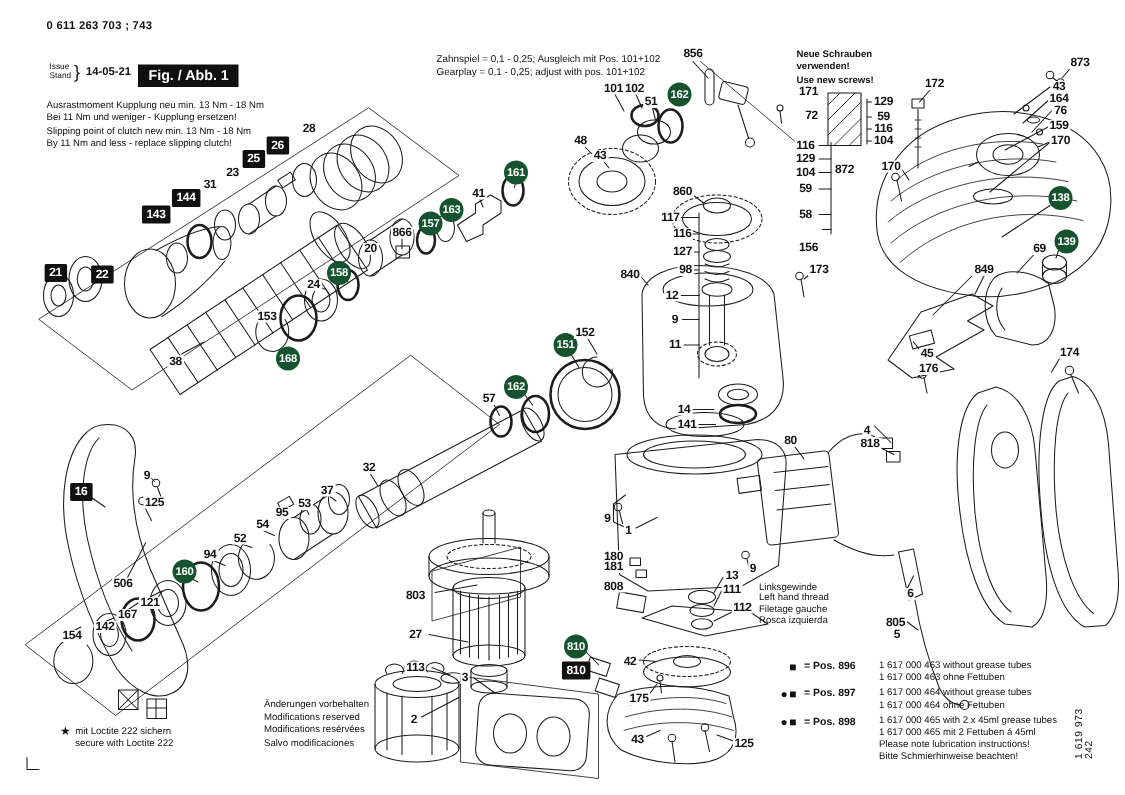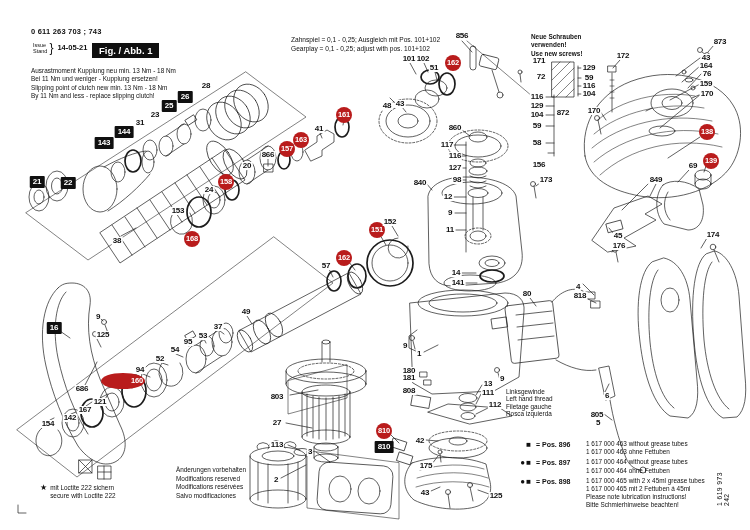--- a/index.html
+++ b/index.html
@@ -8,25 +8,25 @@
   #dwg{position:absolute;left:0;top:0;}
   #dwg *{fill:none;stroke:#1c1c1c;stroke-width:0.7;stroke-linecap:round;stroke-linejoin:round;}
   #dwg .th{stroke-width:1.7;}
   #dwg .dsh{stroke-dasharray:2 1.7;}
   #dwg .hair{stroke-width:0.55;}
   
   .co{position:absolute;transform:translate(-50%,-50%);font-weight:bold;font-size:8px;
       line-height:1;white-space:nowrap;letter-spacing:-0.2px;z-index:5;}
   .co.p{background:#fff;padding:0 1px;color:#111;}
   .co.b{background:#101010;color:#fff;padding:2px 3px;border-radius:1px;}
-  .co.c{background:#b91c1c;color:#fff;width:16px;height:16px;border-radius:50%;
+  .co.c{background:#14532d;color:#fff;width:16px;height:16px;border-radius:50%;
         display:flex;align-items:center;justify-content:center;font-size:7.5px;padding:0;}
   
   .tb{position:absolute;font-size:6.4px;line-height:8.4px;color:#111;z-index:4;}
-  #part-number{left:31px;top:28px;font-size:7.5px;font-weight:bold;letter-spacing:0.2px;}
+  #part-number{left:31px;top:13px;font-size:7.5px;font-weight:bold;letter-spacing:0.2px;}
   #issue-row{left:33px;top:42px;display:flex;align-items:center;gap:2px;}
   #issue-row .small{font-size:5.5px;line-height:6px;}
   #issue-row .brace{font-size:12px;font-weight:normal;}
   #issue-row .date{font-size:7.5px;font-weight:bold;margin-left:2px;}
   #fig-badge{position:absolute;left:92px;top:43px;background:#101010;color:#fff;
              font-size:9.5px;font-weight:bold;padding:2px 7px;z-index:4;}
   #clutch-note{left:31px;top:67px;}
   #gearplay-note{left:291px;top:36px;font-size:6.6px;line-height:8.6px;}
   #screws-note{left:531px;top:33px;font-weight:bold;}
   #lht-note{left:506px;top:388px;line-height:7.4px;}
@@ -486,21 +486,21 @@
       <div class="co p" style="left: 268px; top: 155px;">866</div>
       <div class="co c" style="left: 287px; top: 149px;">157</div>
       <div class="co c" style="left: 301px; top: 140px;">163</div>
       <div class="co p" style="left: 319px; top: 129px;">41</div>
       <div class="co c" style="left: 344px; top: 115px;">161</div>
       <div class="co p" style="left: 462px; top: 36px;">856</div>
       <div class="co p" style="left: 409px; top: 59px;">101</div>
       <div class="co p" style="left: 423px; top: 59px;">102</div>
       <div class="co p" style="left: 434px; top: 68px;">51</div>
       <div class="co c" style="left: 453px; top: 63px;">162</div>
-      <div class="co p" style="left: 387px; top: 94px; margin-top: 12px;">48</div>
+      <div class="co p" style="left: 387px; top: 94px;">48</div>
       <div class="co p" style="left: 400px; top: 104px;">43</div>
       <div class="co p" style="left: 539px; top: 61px;">171</div>
       <div class="co p" style="left: 541px; top: 77px;">72</div>
       <div class="co p" style="left: 589px; top: 68px;">129</div>
       <div class="co p" style="left: 589px; top: 78px;">59</div>
       <div class="co p" style="left: 589px; top: 86px;">116</div>
       <div class="co p" style="left: 589px; top: 94px;">104</div>
       <div class="co p" style="left: 537px; top: 97px;">116</div>
       <div class="co p" style="left: 537px; top: 106px;">129</div>
       <div class="co p" style="left: 537px; top: 115px;">104</div>
@@ -532,29 +532,29 @@
       <div class="co p" style="left: 450px; top: 230px;">11</div>
       <div class="co c" style="left: 377px; top: 230px;">151</div>
       <div class="co p" style="left: 390px; top: 222px;">152</div>
       <div class="co c" style="left: 344px; top: 258px;">162</div>
       <div class="co p" style="left: 326px; top: 266px;">57</div>
       <div class="co p" style="left: 456px; top: 273px;">14</div>
       <div class="co p" style="left: 458px; top: 283px;">141</div>
       <div class="co p" style="left: 618px; top: 236px;">45</div>
       <div class="co p" style="left: 619px; top: 246px;">176</div>
       <div class="co p" style="left: 713px; top: 235px;">174</div>
-      <div class="co p" style="left: 246px; top: 312px;">49</div>
+      <div class="co p" style="left: 246px; top: 312px;">32</div>
       <div class="co p" style="left: 218px; top: 327px;">37</div>
       <div class="co p" style="left: 203px; top: 336px;">53</div>
       <div class="co p" style="left: 188px; top: 342px;">95</div>
       <div class="co p" style="left: 175px; top: 350px;">54</div>
       <div class="co p" style="left: 160px; top: 359px;">52</div>
       <div class="co p" style="left: 140px; top: 370px;">94</div>
-      <div class="co c" style="left: 123px; top: 381px; padding-left: 28px;">160</div>
-      <div class="co p" style="left: 82px; top: 389px;">686</div>
+      <div class="co c" style="left: 123px; top: 381px;">160</div>
+      <div class="co p" style="left: 82px; top: 389px;">506</div>
       <div class="co p" style="left: 100px; top: 402px;">121</div>
       <div class="co p" style="left: 85px; top: 410px;">167</div>
       <div class="co p" style="left: 70px; top: 418px;">142</div>
       <div class="co p" style="left: 48px; top: 424px;">154</div>
       <div class="co b" style="left: 54px; top: 328px;">16</div>
       <div class="co p" style="left: 98px; top: 317px;">9</div>
       <div class="co p" style="left: 103px; top: 335px;">125</div>
       <div class="co p" style="left: 277px; top: 397px;">803</div>
       <div class="co p" style="left: 277px; top: 423px;">27</div>
       <div class="co p" style="left: 277px; top: 445px; text-align: center;">113</div>

